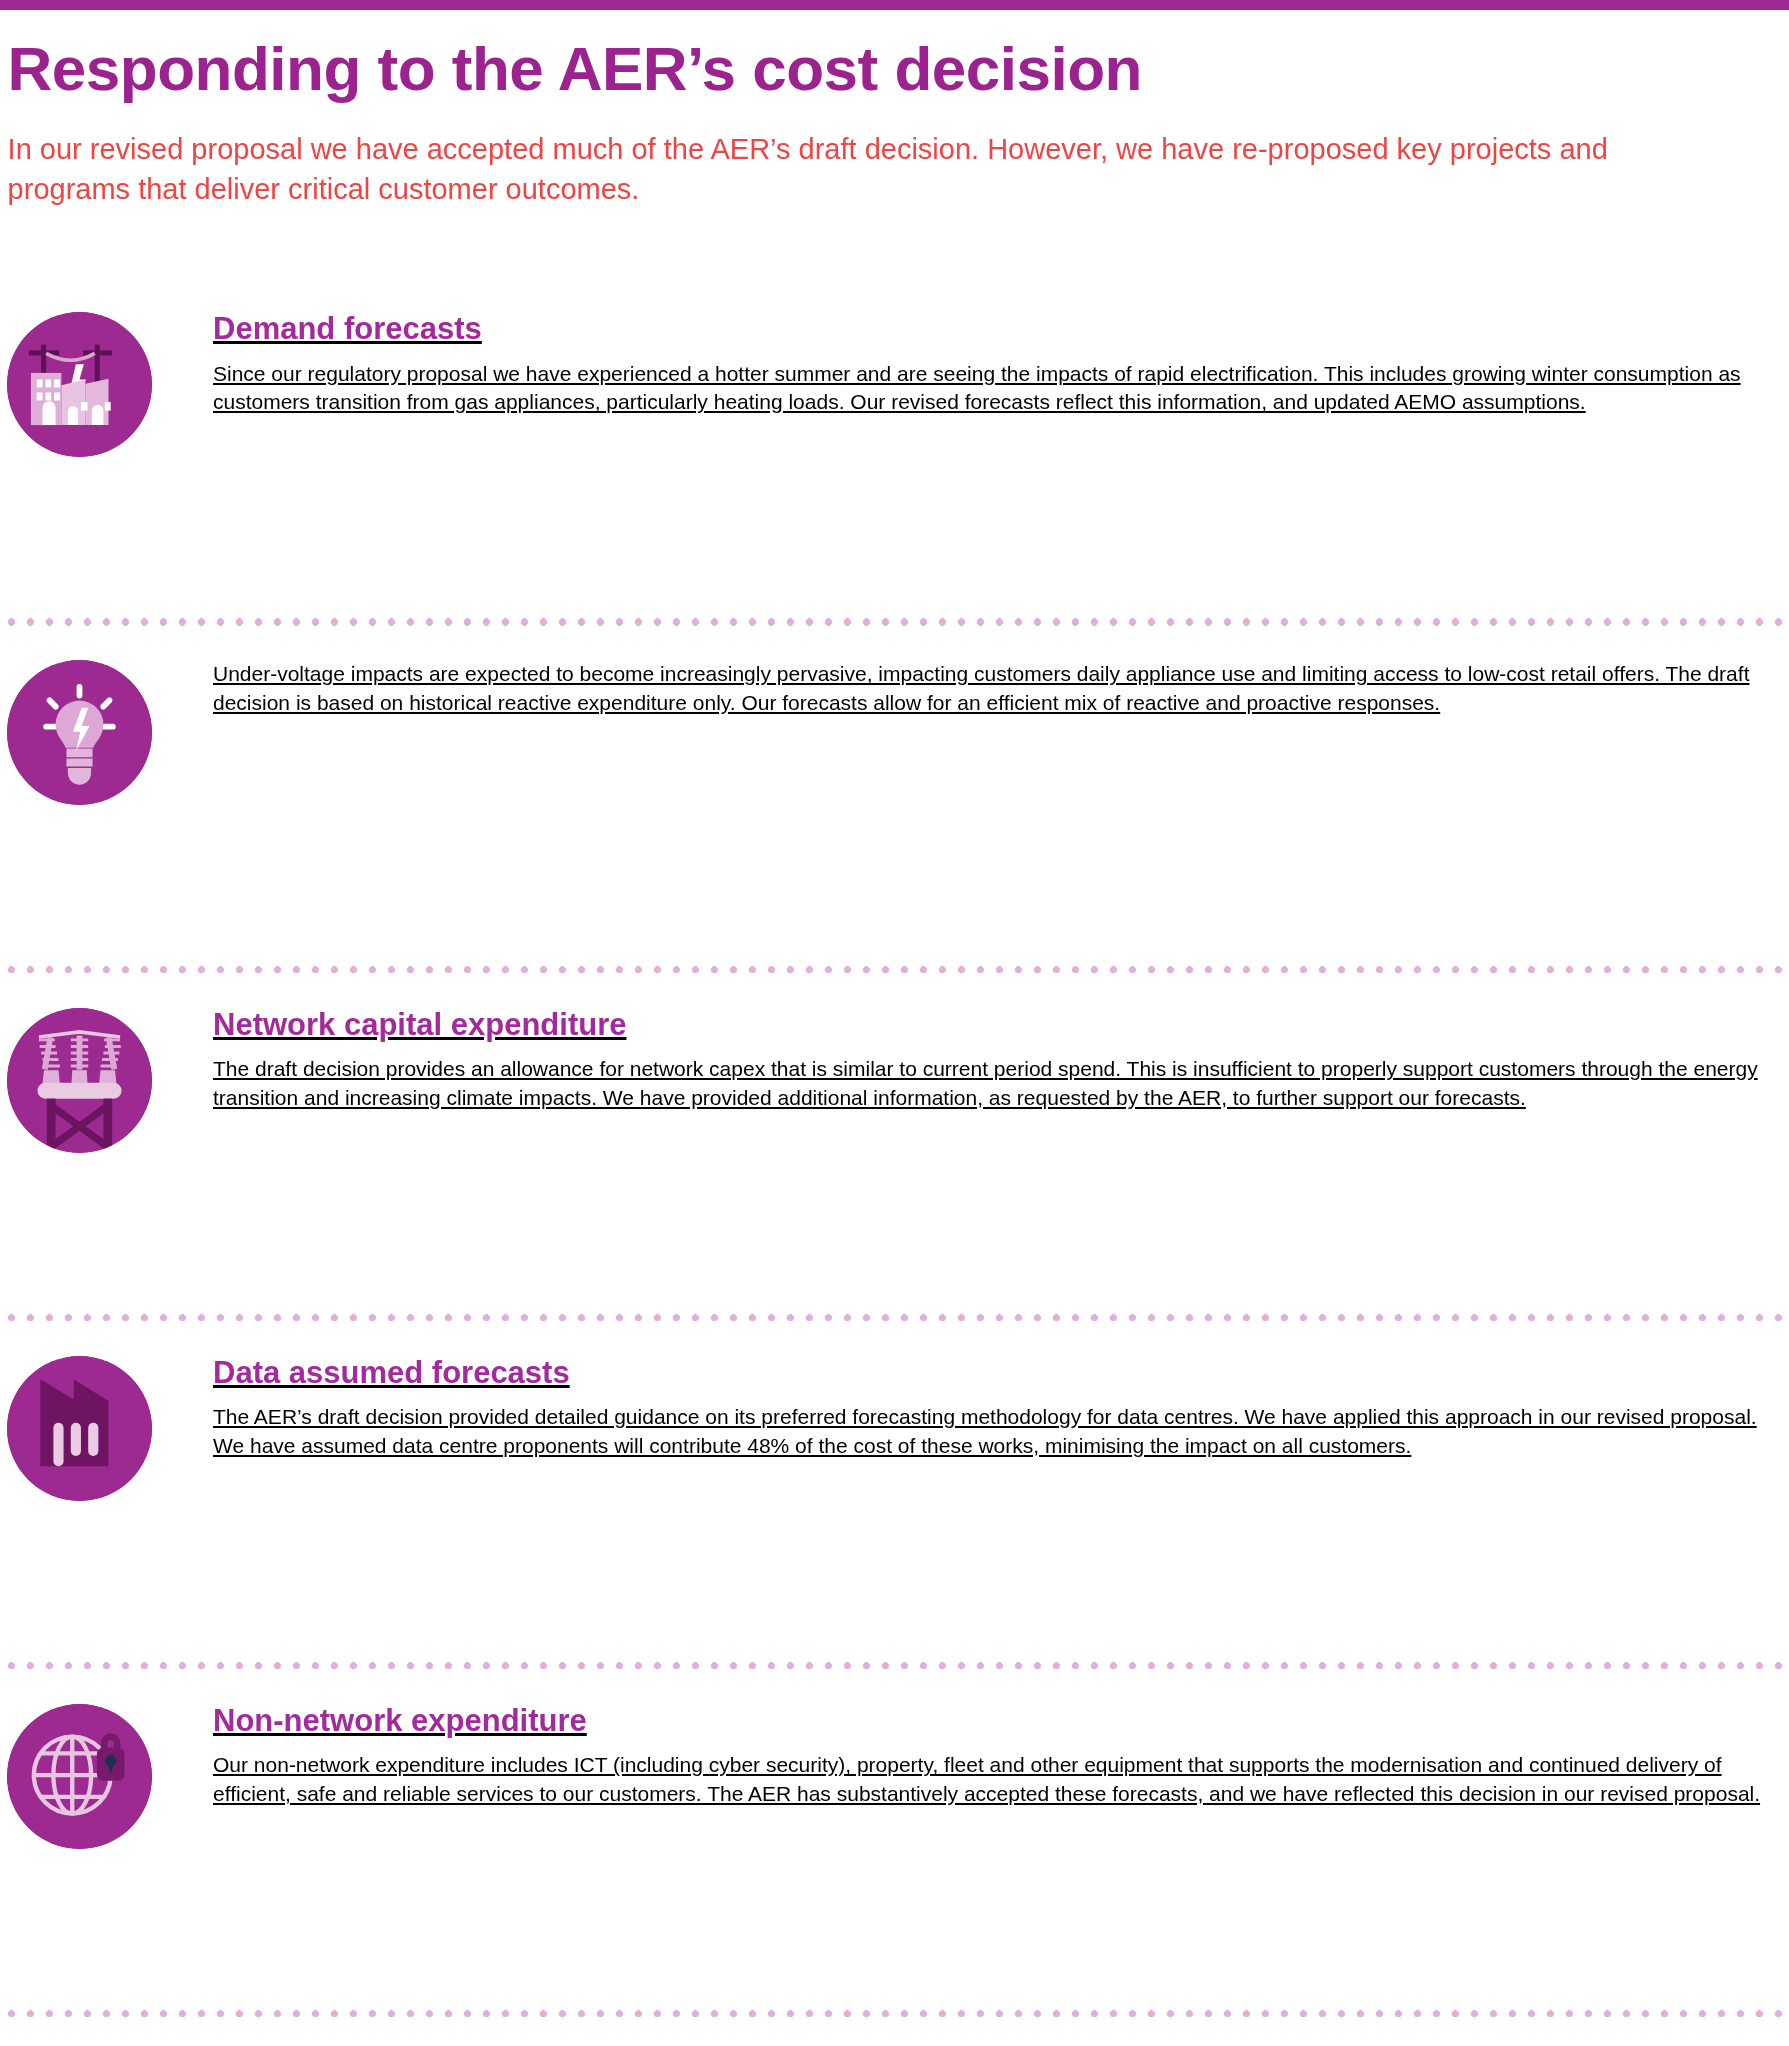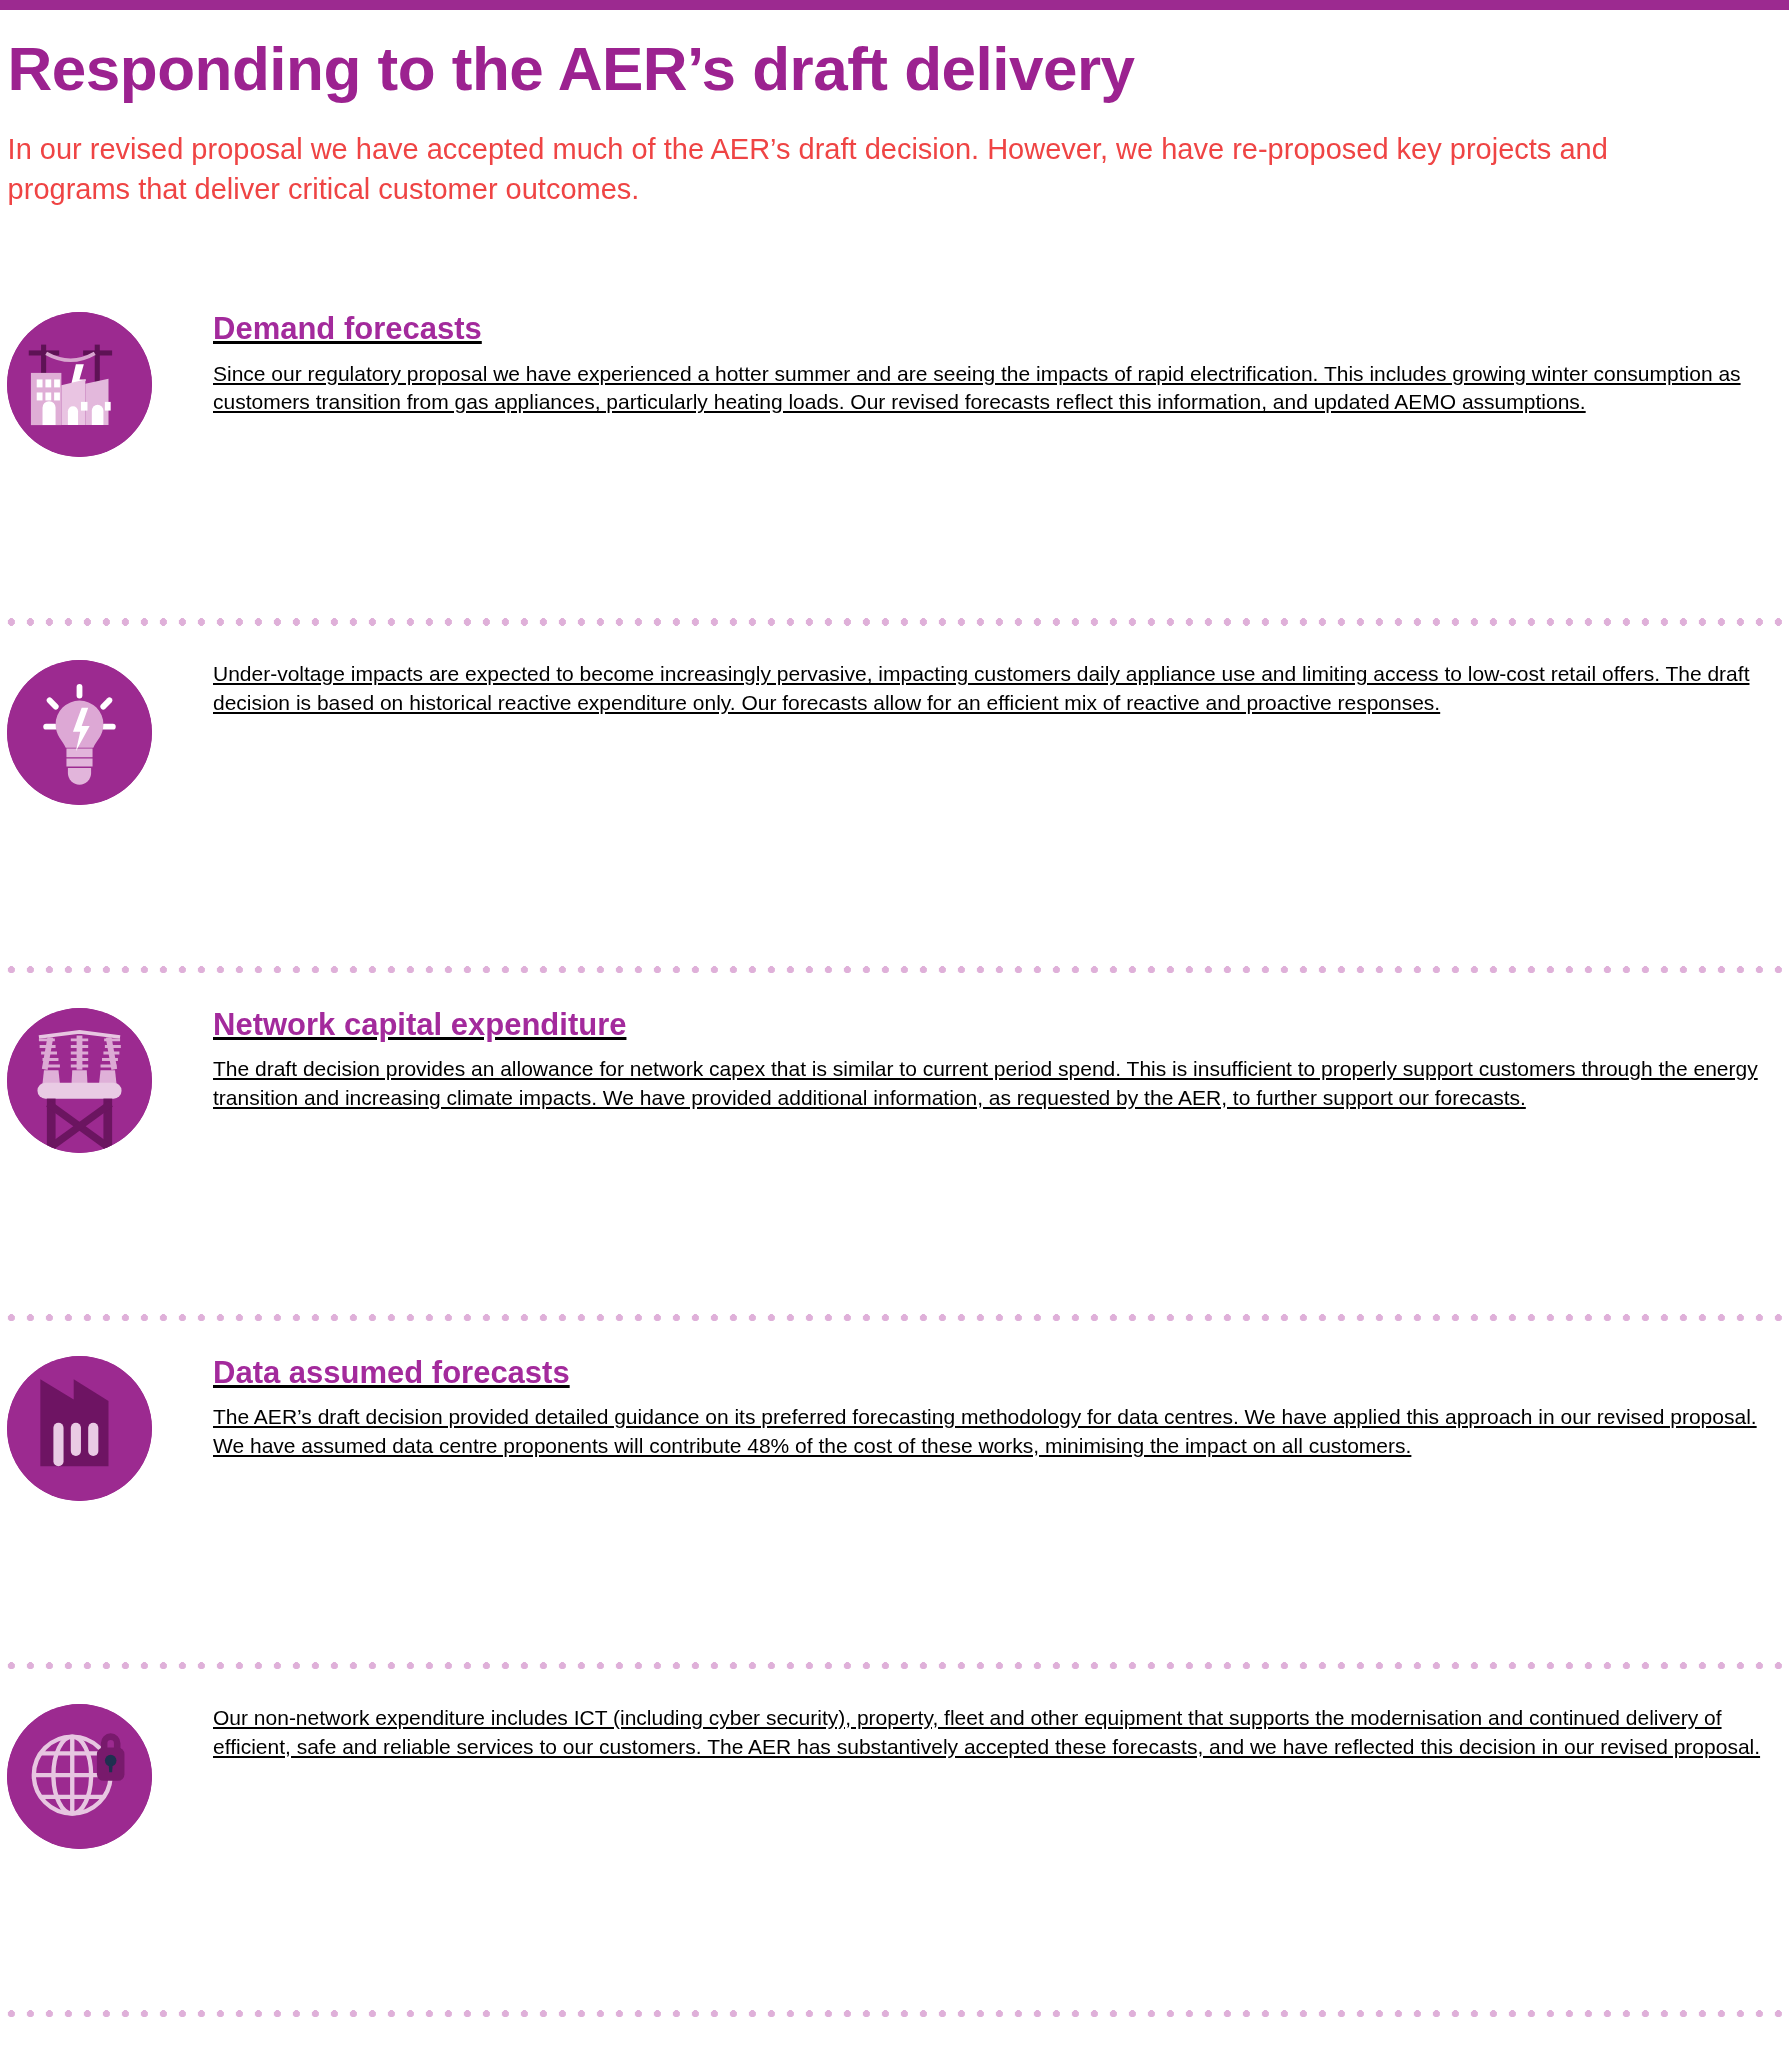--- a/index.html
+++ b/index.html
@@ -129,21 +129,21 @@
   .spacer-bottom { height: 30px; }
 </style>
 </head>
 <body>
 
 <div id="page">
 
   <div class="top-bar"></div>
 
   <div class="header">
-    <h1 class="page-title">Responding to the AER’s draft delivery</h1>
+    <h1 class="page-title">Responding to the AER’s cost decision</h1>
     <p class="page-intro">In our revised proposal we have accepted much of the AER’s draft decision. However, we have re-proposed key projects and programs that deliver critical customer outcomes.</p>
   </div>
 
   <div class="sections">
 
     <div class="section">
       <div class="section-inner">
         <div class="icon-wrap">
           <svg class="icon-circle" viewBox="0 0 200 200">
             <circle cx="100" cy="100" r="100" fill="#9c2a90"></circle>
@@ -297,20 +297,21 @@
             </g>
             <g>
               <rect x="124" y="60" width="38" height="46" rx="9" fill="#781a6c"></rect>
               <path d="M134 62 v-8 a9 9 0 0 1 18 0 v8" stroke="#781a6c" stroke-width="9" fill="none"></path>
               <circle cx="143" cy="78" r="8" fill="#1e3050"></circle>
               <path d="M140 80 h6 l-1 14 h-4 z" fill="#1e3050"></path>
             </g>
           </svg>
         </div>
         <div class="section-body">
+          <div class="section-title">Non-network expenditure</div>
           <div class="section-text">Our non-network expenditure includes ICT (including cyber security), property, fleet and other equipment that supports the modernisation and continued delivery of efficient, safe and reliable services to our customers. The AER has substantively accepted these forecasts, and we have reflected this decision in our revised proposal.</div>
         </div>
       </div>
     </div>
 
     <div class="spacer-top"></div>
     <div class="divider">
         <div class="dots"></div>
       </div>
     <div class="spacer-bottom"></div>

